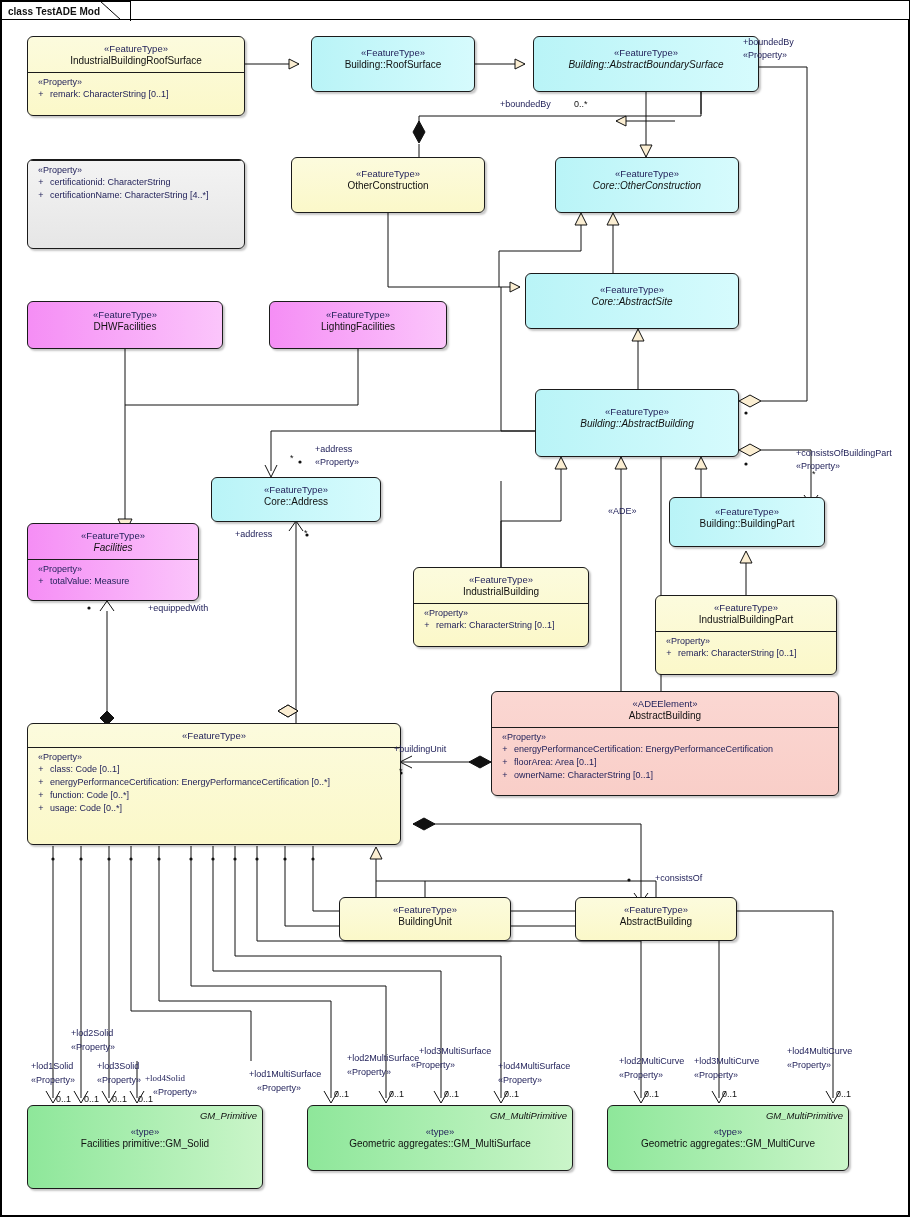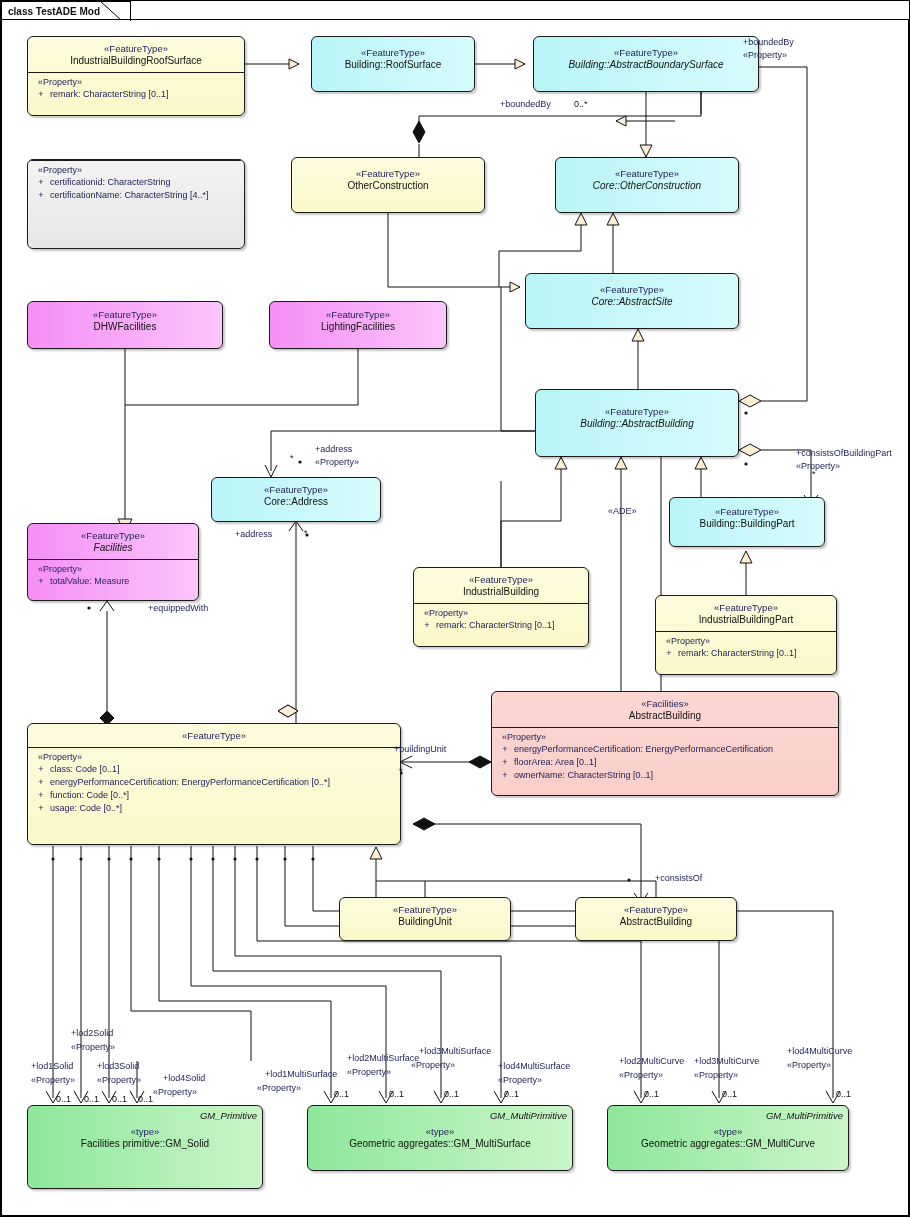--- a/index.html
+++ b/index.html
@@ -356,21 +356,21 @@
       <div class="grp">«Property»</div>
       <div class="attr">
         <span class="pl">+</span>
         <span>remark: CharacterString [0..1]</span>
       </div>
     </div>
   </div>
 
   <div class="cls f-pink" style="left:490px;top:690px;width:348px;height:105px;">
     <div class="hdr">
-      <div class="stereo">«Facilities»</div>
+      <div class="stereo">«ADEElement»</div>
       <div class="nm">AbstractBuilding</div>
     </div>
     <div class="sep"></div>
     <div class="body">
       <div class="grp">«Property»</div>
       <div class="attr">
         <span class="pl">+</span>
         <span>energyPerformanceCertification: EnergyPerformanceCertification</span>
       </div>
       <div class="attr">
@@ -475,25 +475,25 @@
   <div class="lbl dk" style="left:55px;top:1093px;">0..1</div>
 
   <div class="lbl" style="left:70px;top:1027px;">+lod2Solid</div>
   <div class="lbl" style="left:70px;top:1041px;">«Property»</div>
   <div class="lbl dk" style="left:83px;top:1093px;">0..1</div>
 
   <div class="lbl" style="left:96px;top:1060px;">+lod3Solid</div>
   <div class="lbl" style="left:96px;top:1074px;">«Property»</div>
   <div class="lbl dk" style="left:111px;top:1093px;">0..1</div>
 
-  <div class="lbl" style="left:162px;top:1072px;">+lod4Solid</div>
+  <div class="lbl" style="left:144px;top:1072px;font-family:Liberation Serif, serif;">+lod4Solid</div>
   <div class="lbl" style="left:152px;top:1086px;">«Property»</div>
   <div class="lbl dk" style="left:137px;top:1093px;">0..1</div>
 
-  <div class="lbl" style="left:264px;top:1068px;">+lod1MultiSurface</div>
+  <div class="lbl" style="left:248px;top:1068px;">+lod1MultiSurface</div>
   <div class="lbl" style="left:256px;top:1082px;">«Property»</div>
   <div class="lbl dk" style="left:333px;top:1088px;">0..1</div>
 
   <div class="lbl" style="left:346px;top:1052px;">+lod2MultiSurface</div>
   <div class="lbl" style="left:346px;top:1066px;">«Property»</div>
   <div class="lbl dk" style="left:388px;top:1088px;">0..1</div>
 
   <div class="lbl" style="left:418px;top:1045px;">+lod3MultiSurface</div>
   <div class="lbl" style="left:410px;top:1059px;">«Property»</div>
   <div class="lbl dk" style="left:443px;top:1088px;">0..1</div>

